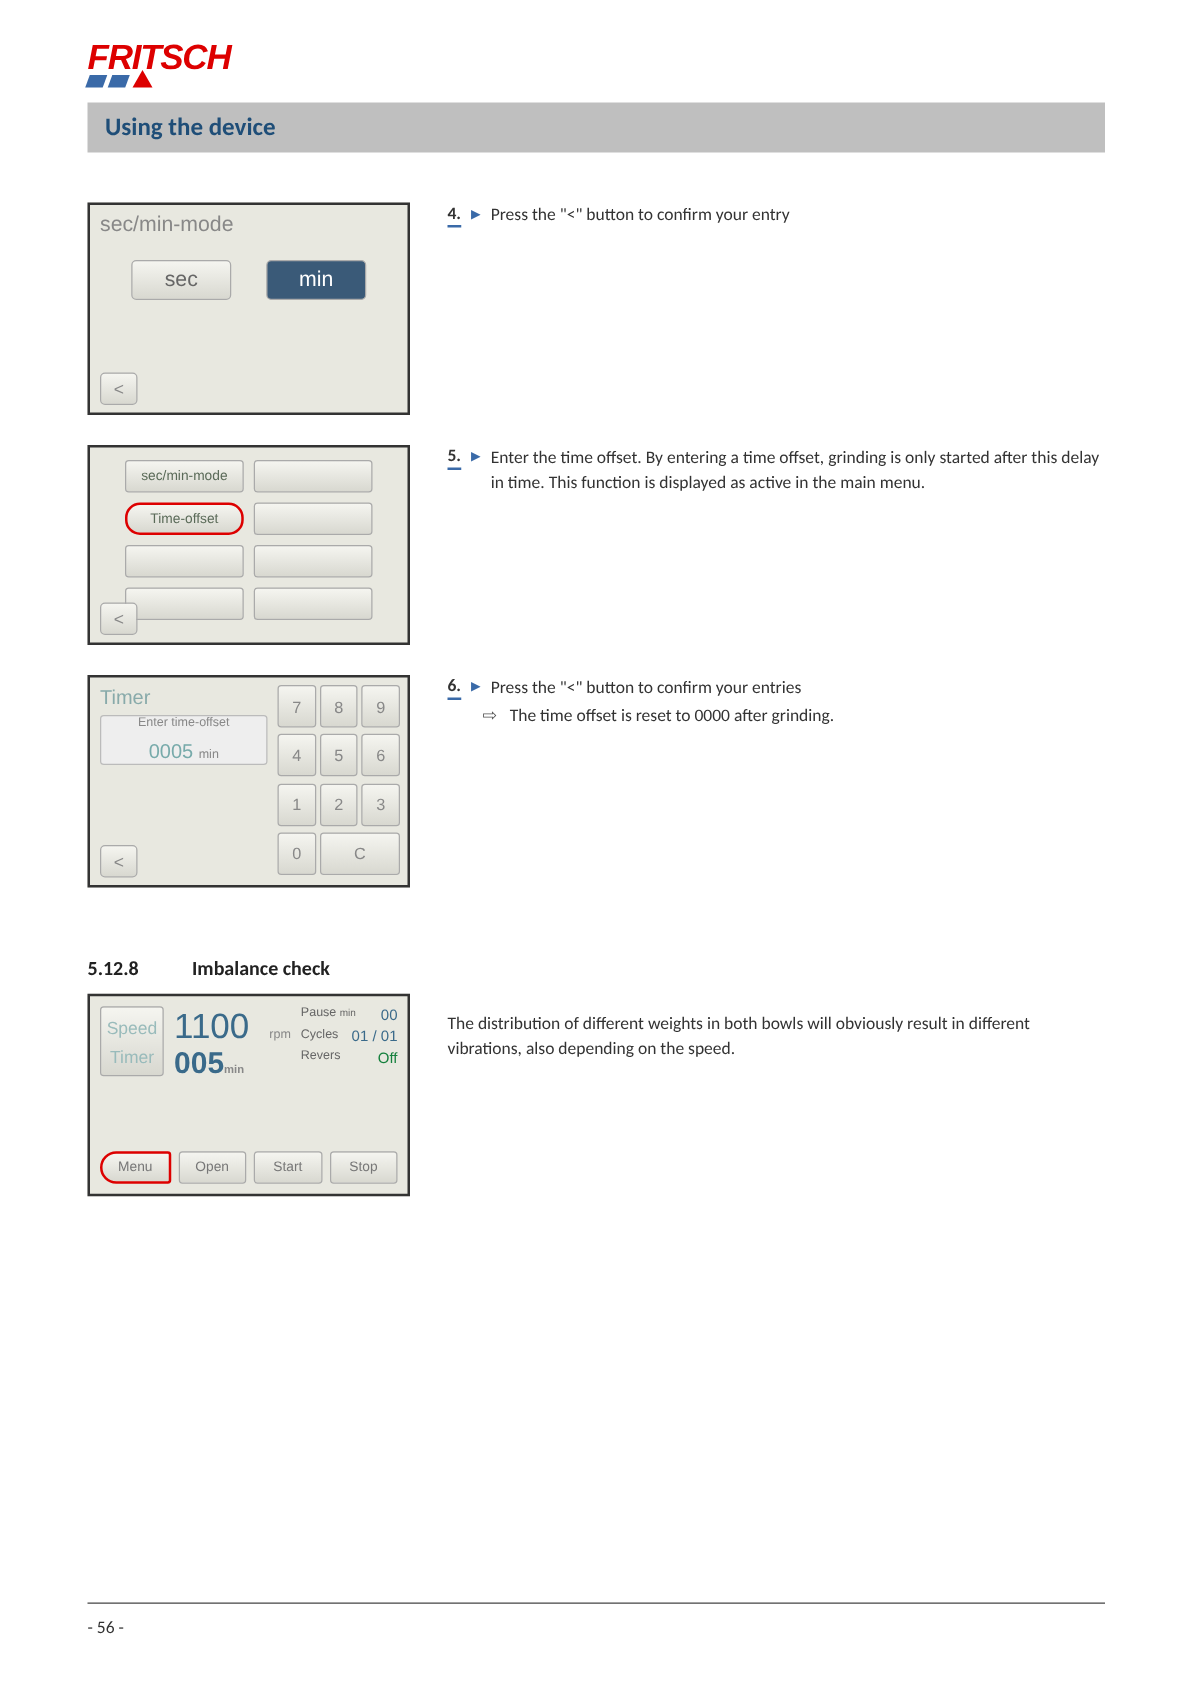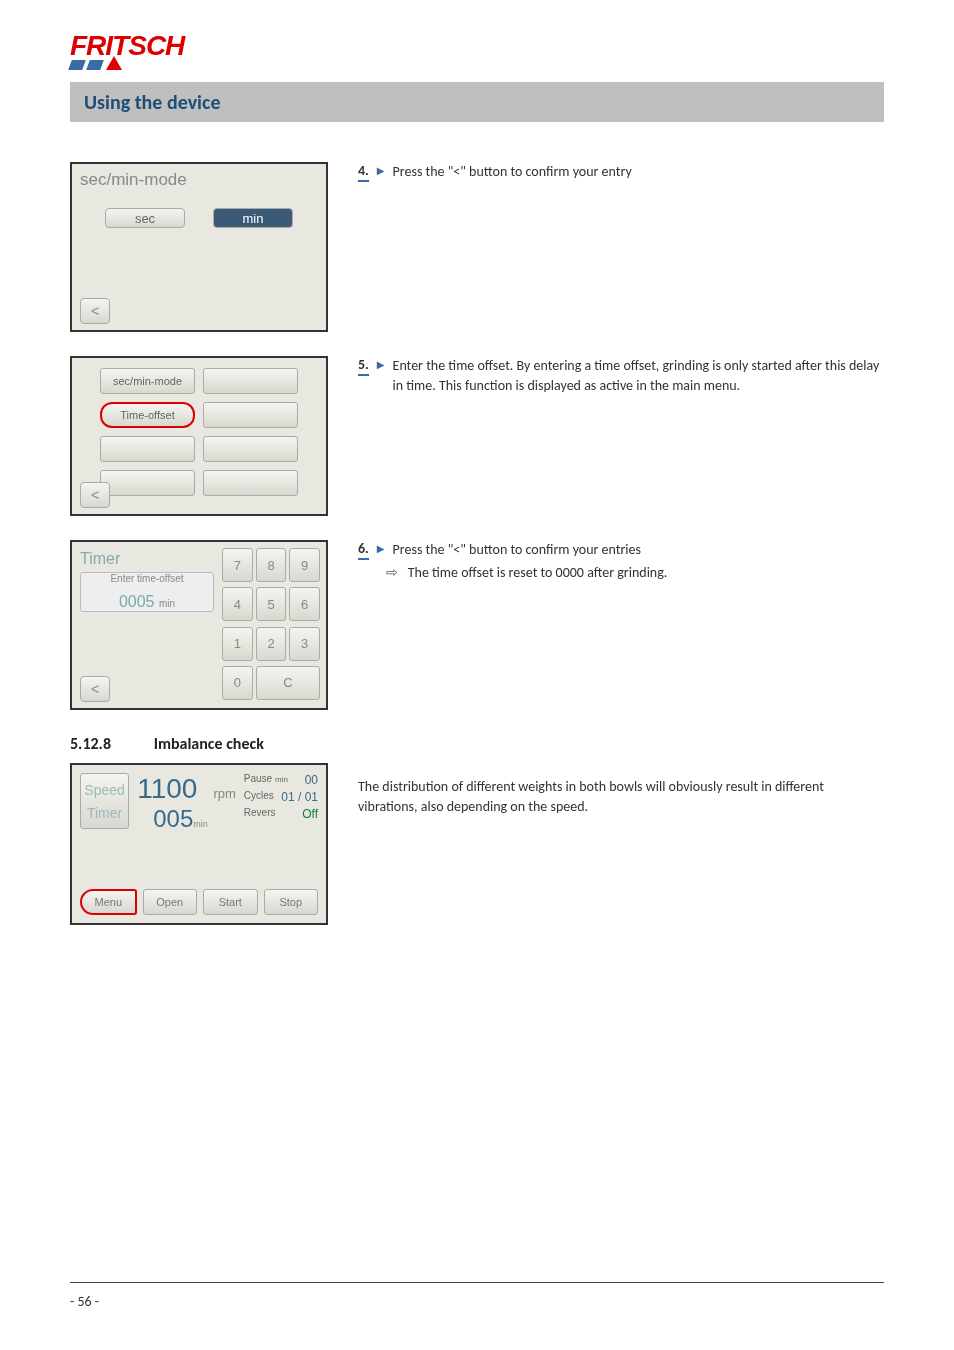--- a/index.html
+++ b/index.html
@@ -90,25 +90,25 @@
   .screen {
     border: 2px solid #333;
     background: #e8e8e0;
     width: 258px;
     font-family: Liberation Sans, sans-serif;
   }
   .sc1 { height: 170px; padding: 6px 8px; position: relative; }
   .sc1-title { color: #888; font-size: 17px; margin-bottom: 18px; }
   .sc1-btns { display: flex; gap: 28px; justify-content: center; margin-bottom: 34px; }
   .sc1-btn {
-    width: 80px; height: 20px;
+    width: 80px; height: 32px;
     border: 1px solid #aaa; border-radius: 4px;
     background: linear-gradient(#f5f5f0, #d8d8d0);
     display: flex; align-items: center; justify-content: center;
-    font-size: 13px; color: #666;
+    font-size: 17px; color: #666;
   }
   .sc1-btn.on { background: #3a5a78; color: #fff; }
   .sc-back {
     position: absolute; bottom: 6px; left: 8px;
     width: 30px; height: 26px;
     border: 1px solid #aaa; border-radius: 4px;
     background: linear-gradient(#f5f5f0, #d8d8d0);
     display: flex; align-items: center; justify-content: center;
     color: #888;
   }
@@ -156,37 +156,37 @@
   .sc4-lab-box {
     border: 1px solid #aaa; border-radius: 3px;
     background: linear-gradient(#f5f5f0, #d8d8d0);
     color: #9bb; font-size: 14px;
     width: 58px; height: 56px;
     display: flex; flex-direction: column; align-items: center; justify-content: space-around;
     padding: 4px 0;
   }
   .sc4-vals { flex: 1; padding: 0 8px; }
   .sc4-big { color: #3a6a8a; font-size: 28px; font-weight: 300; }
-  .sc4-big .unit { font-size: 13px; color: #888; margin-left: 16px; }
-  .sc4-big2 { color: #3a6a8a; font-size: 24px; font-weight: 400; margin-left: 16px; }
+  .sc4-big .unit { font-size: 10px; color: #888; margin-left: 16px; }
+  .sc4-big2 { color: #3a6a8a; font-size: 24px; font-weight: 700; }
   .sc4-right { width: 88px; font-size: 10px; color: #666; text-align: left; }
   .sc4-right .line { display: flex; justify-content: space-between; margin-bottom: 3px; }
   .sc4-right .line .v { color: #3a6a8a; font-size: 12px; }
   .sc4-btns { position: absolute; bottom: 8px; left: 8px; right: 8px; display: flex; gap: 6px; }
   .sc4-btn {
     flex: 1; height: 26px;
     border: 1px solid #aaa; border-radius: 3px;
     background: linear-gradient(#f5f5f0, #d8d8d0);
     display: flex; align-items: center; justify-content: center;
     font-size: 11px; color: #777;
   }
   .sc4-btn.hl { border: 2px solid #d00; border-radius: 14px 3px 3px 14px; text-align: center; }
 
   .h3 { font-size: 16px; font-weight: bold; color: #222; margin: 8px 0 10px 0; }
-  .h3 .num { display: inline-block; width: 80px; }
+  .h3 .num { display: inline-block; width: 80px; margin-top: 32px; }
 
   .footer {
     position: absolute; bottom: 40px; left: 70px; right: 70px;
     border-top: 1.5px solid #444;
     padding-top: 10px;
     font-size: 14px; color: #333;
   }
 </style>
 </head>
 <body>

